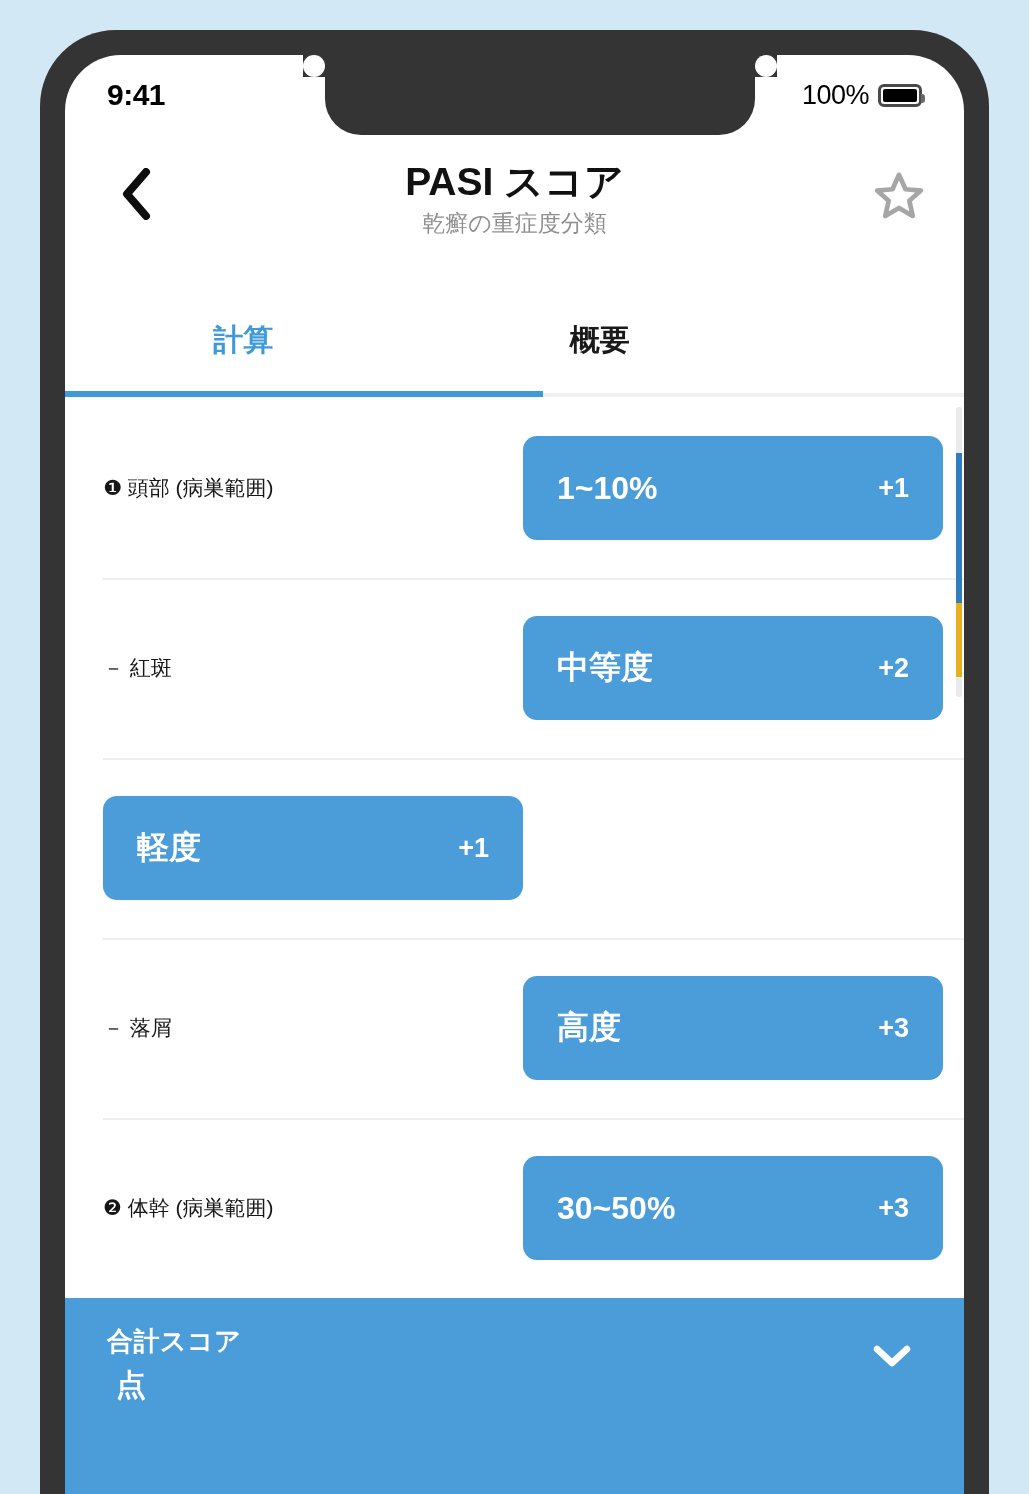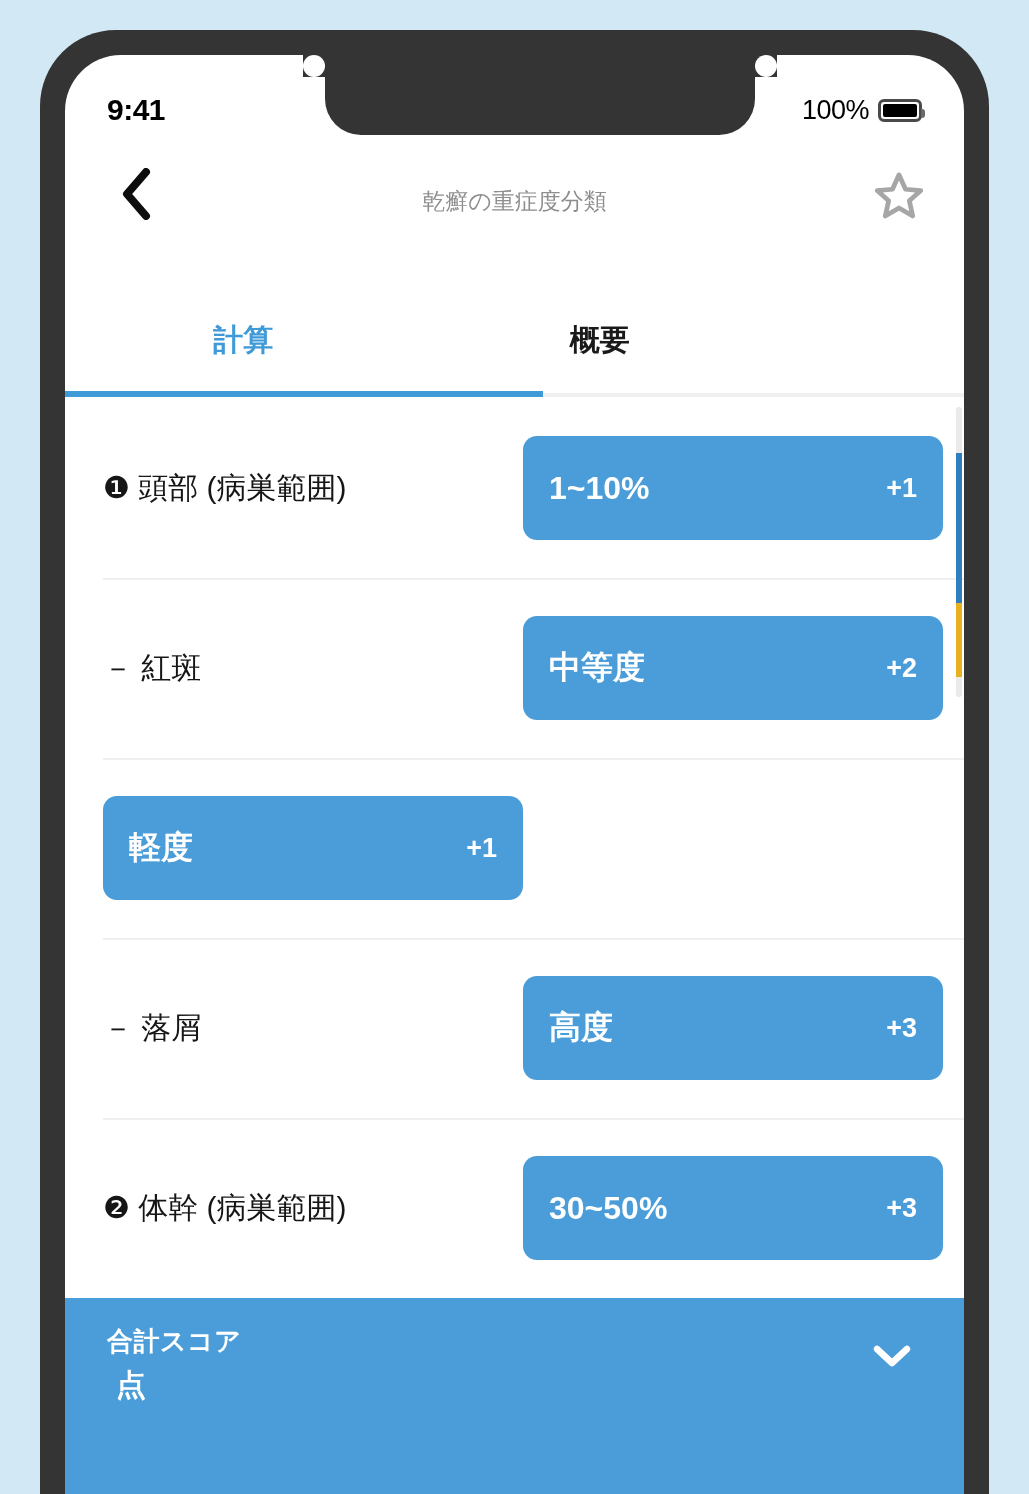--- a/index.html
+++ b/index.html
@@ -68,21 +68,21 @@
     background: #ffffff;
     border-radius: 50%;
     z-index: 31;
   }
   .notch-curve.left  { left: -22px; }
   .notch-curve.right { right: -22px; }
 
   
   #status-bar {
     position: absolute;
-    left: 0; top: 15px;
+    left: 0; top: 0;
     width: 899px;
     height: 80px;
     z-index: 20;
     display: flex;
     align-items: center;
     justify-content: space-between;
     padding: 0 42px;
     box-sizing: border-box;
     color: #000;
   }
@@ -238,34 +238,34 @@
     content: "";
     position: absolute;
     left: 38px;
     right: 0;
     top: 0;
     height: 2px;
     background: #efefef;
   }
   .row-label {
     width: 420px;
-    font-size: 30px;
+    font-size: 21px;
     color: #161616;
     letter-spacing: 0px;
     white-space: nowrap;
   }
   .option-button {
     width: 420px;
     height: 104px;
     background: #4a9dd8;
     border-radius: 14px;
     display: flex;
     align-items: center;
     justify-content: space-between;
-    padding: 0 26px;
+    padding: 0 34px;
     box-sizing: border-box;
     color: #ffffff;
   }
   .option-value {
     font-size: 32px;
     font-weight: bold;
     letter-spacing: 0px;
   }
   .option-points {
     font-size: 27px;
@@ -354,20 +354,21 @@
       </div>
     </div>
 
     <div id="nav-header">
       <div id="back-button">
         <svg width="30" height="52" viewBox="0 0 30 52">
           <path d="M25 4 L6 26 L25 48" fill="none" stroke="#0d0d0d" stroke-width="8" stroke-linecap="round" stroke-linejoin="round"></path>
         </svg>
       </div>
       <div id="title-block">
+        <div id="page-title">PASI スコア</div>
         <div id="page-subtitle">乾癬の重症度分類</div>
       </div>
       <div id="favorite-button">
         <svg width="54" height="54" viewBox="0 0 24 24">
           <path d="M12 2.6 L14.9 9.0 L21.7 9.6 L16.6 14.1 L18.1 20.9 L12 17.3 L5.9 20.9 L7.4 14.1 L2.3 9.6 L9.1 9.0 Z" fill="none" stroke="#a6a6a6" stroke-width="2.1" stroke-linejoin="round"></path>
         </svg>
       </div>
     </div>
 
     <div id="tab-bar">

